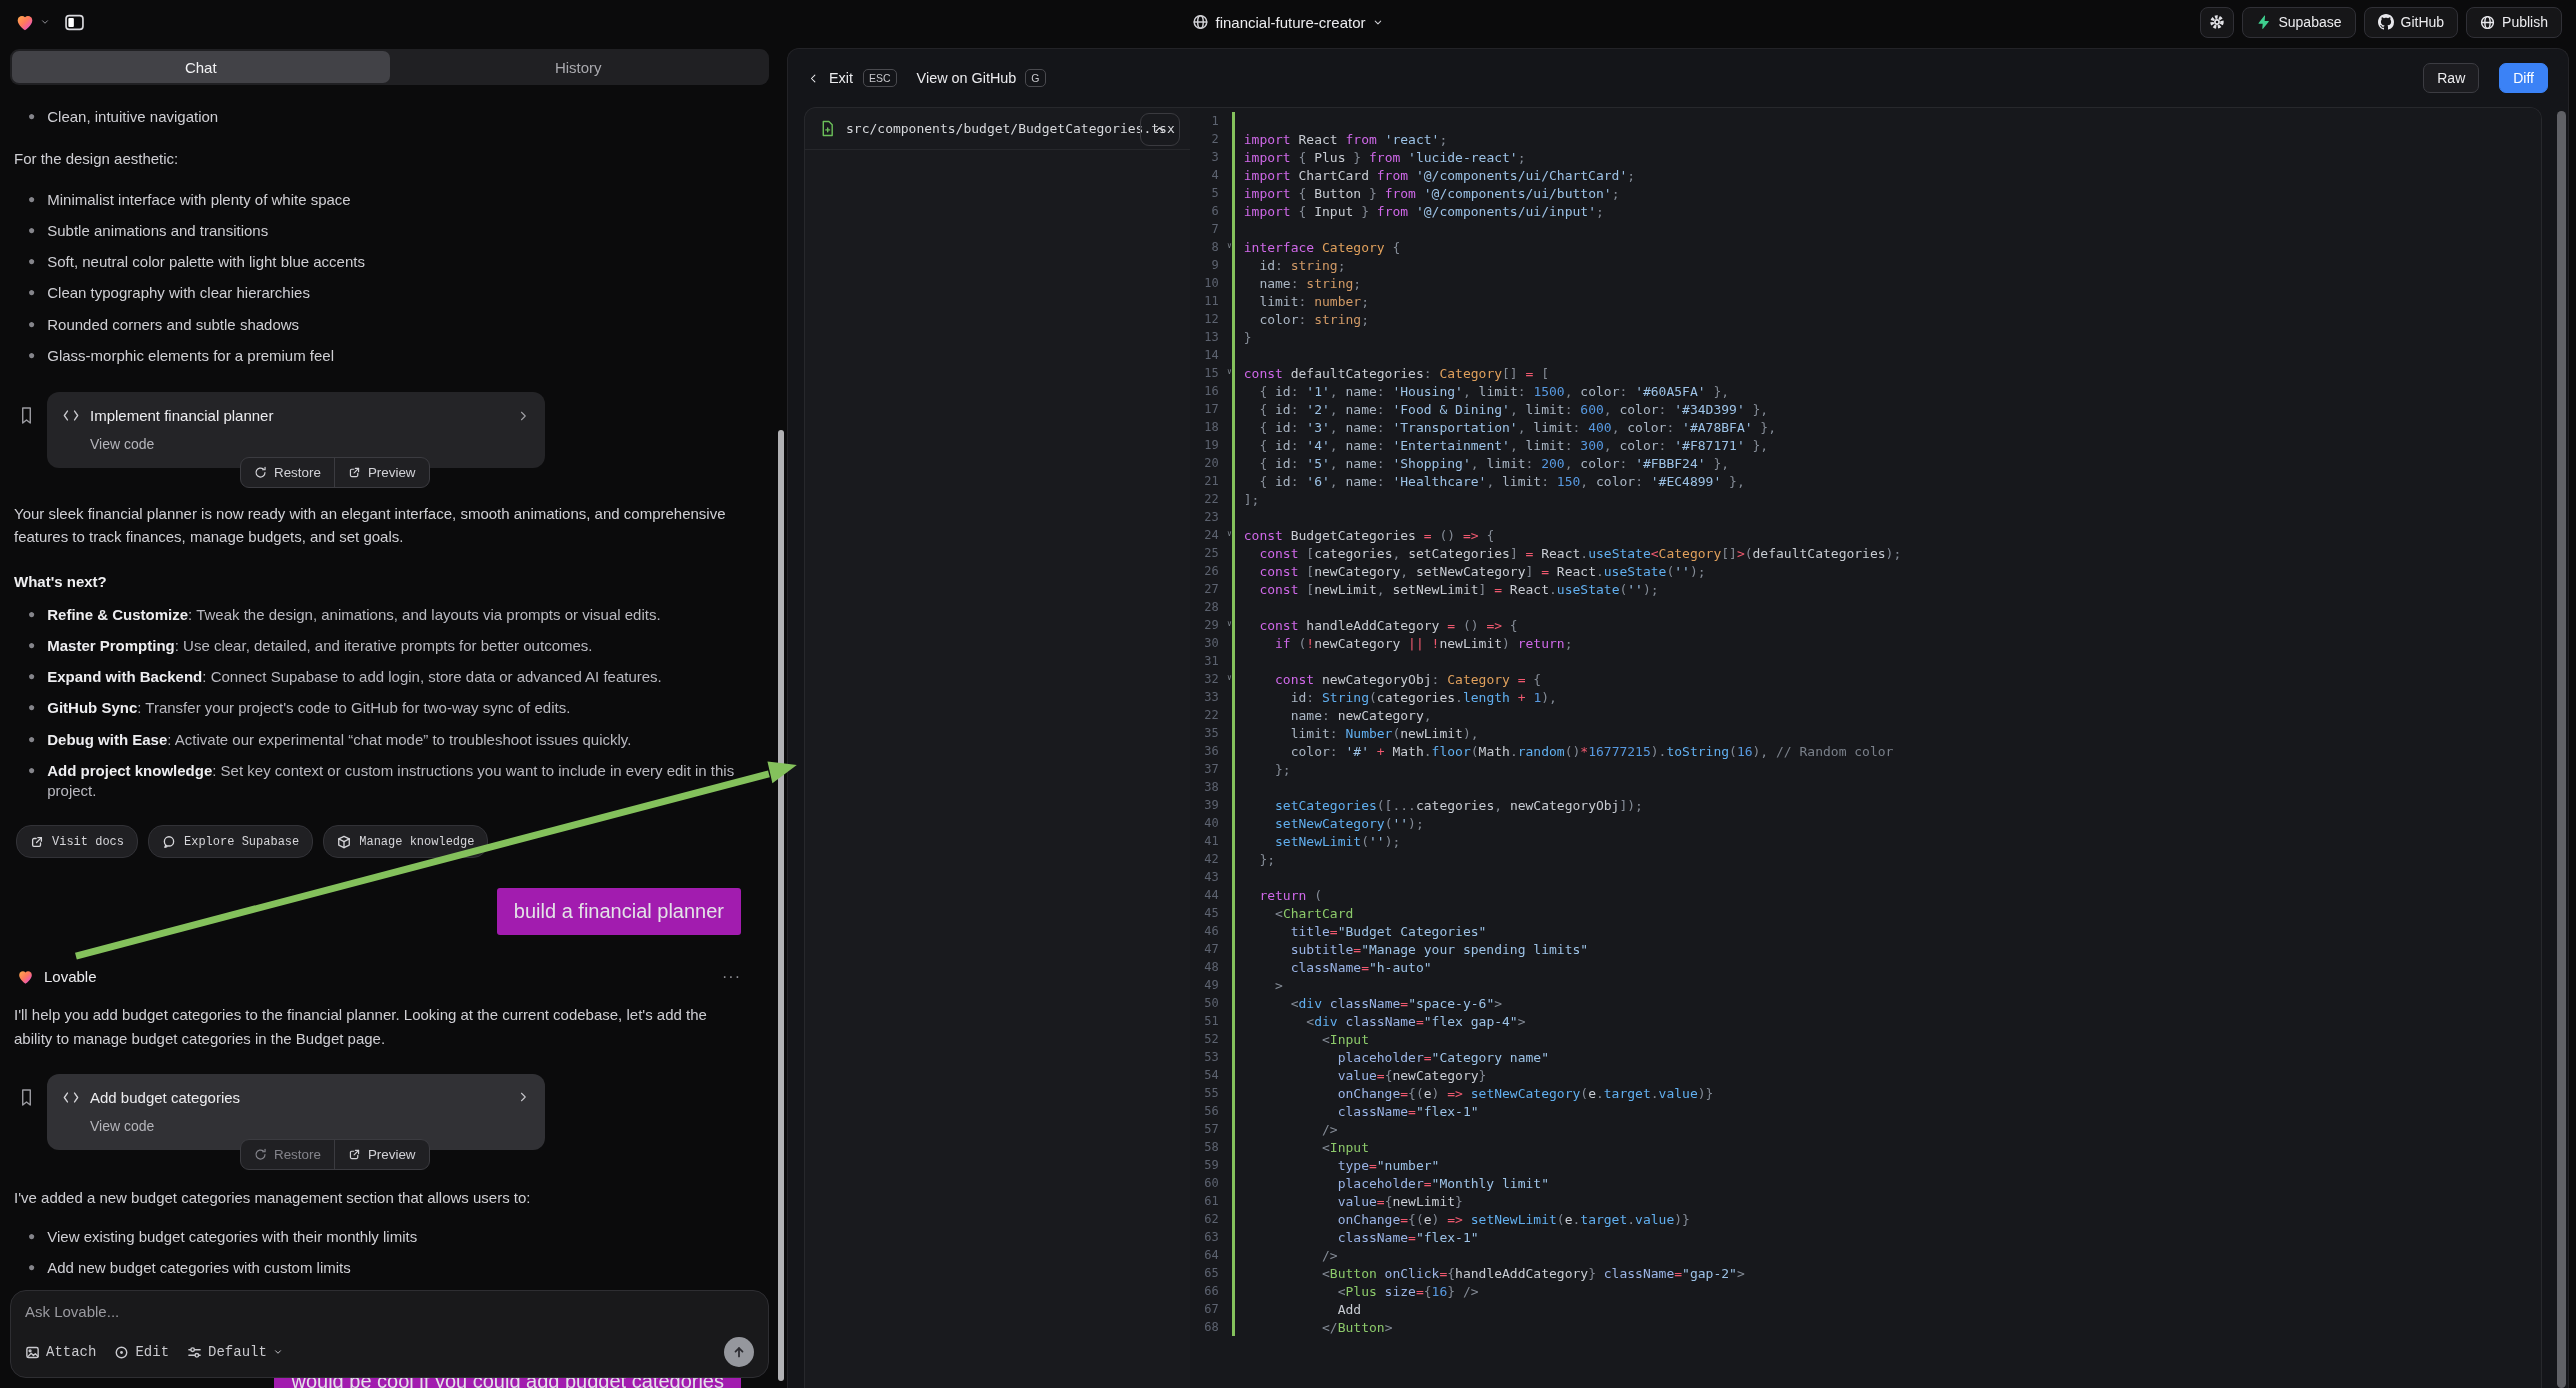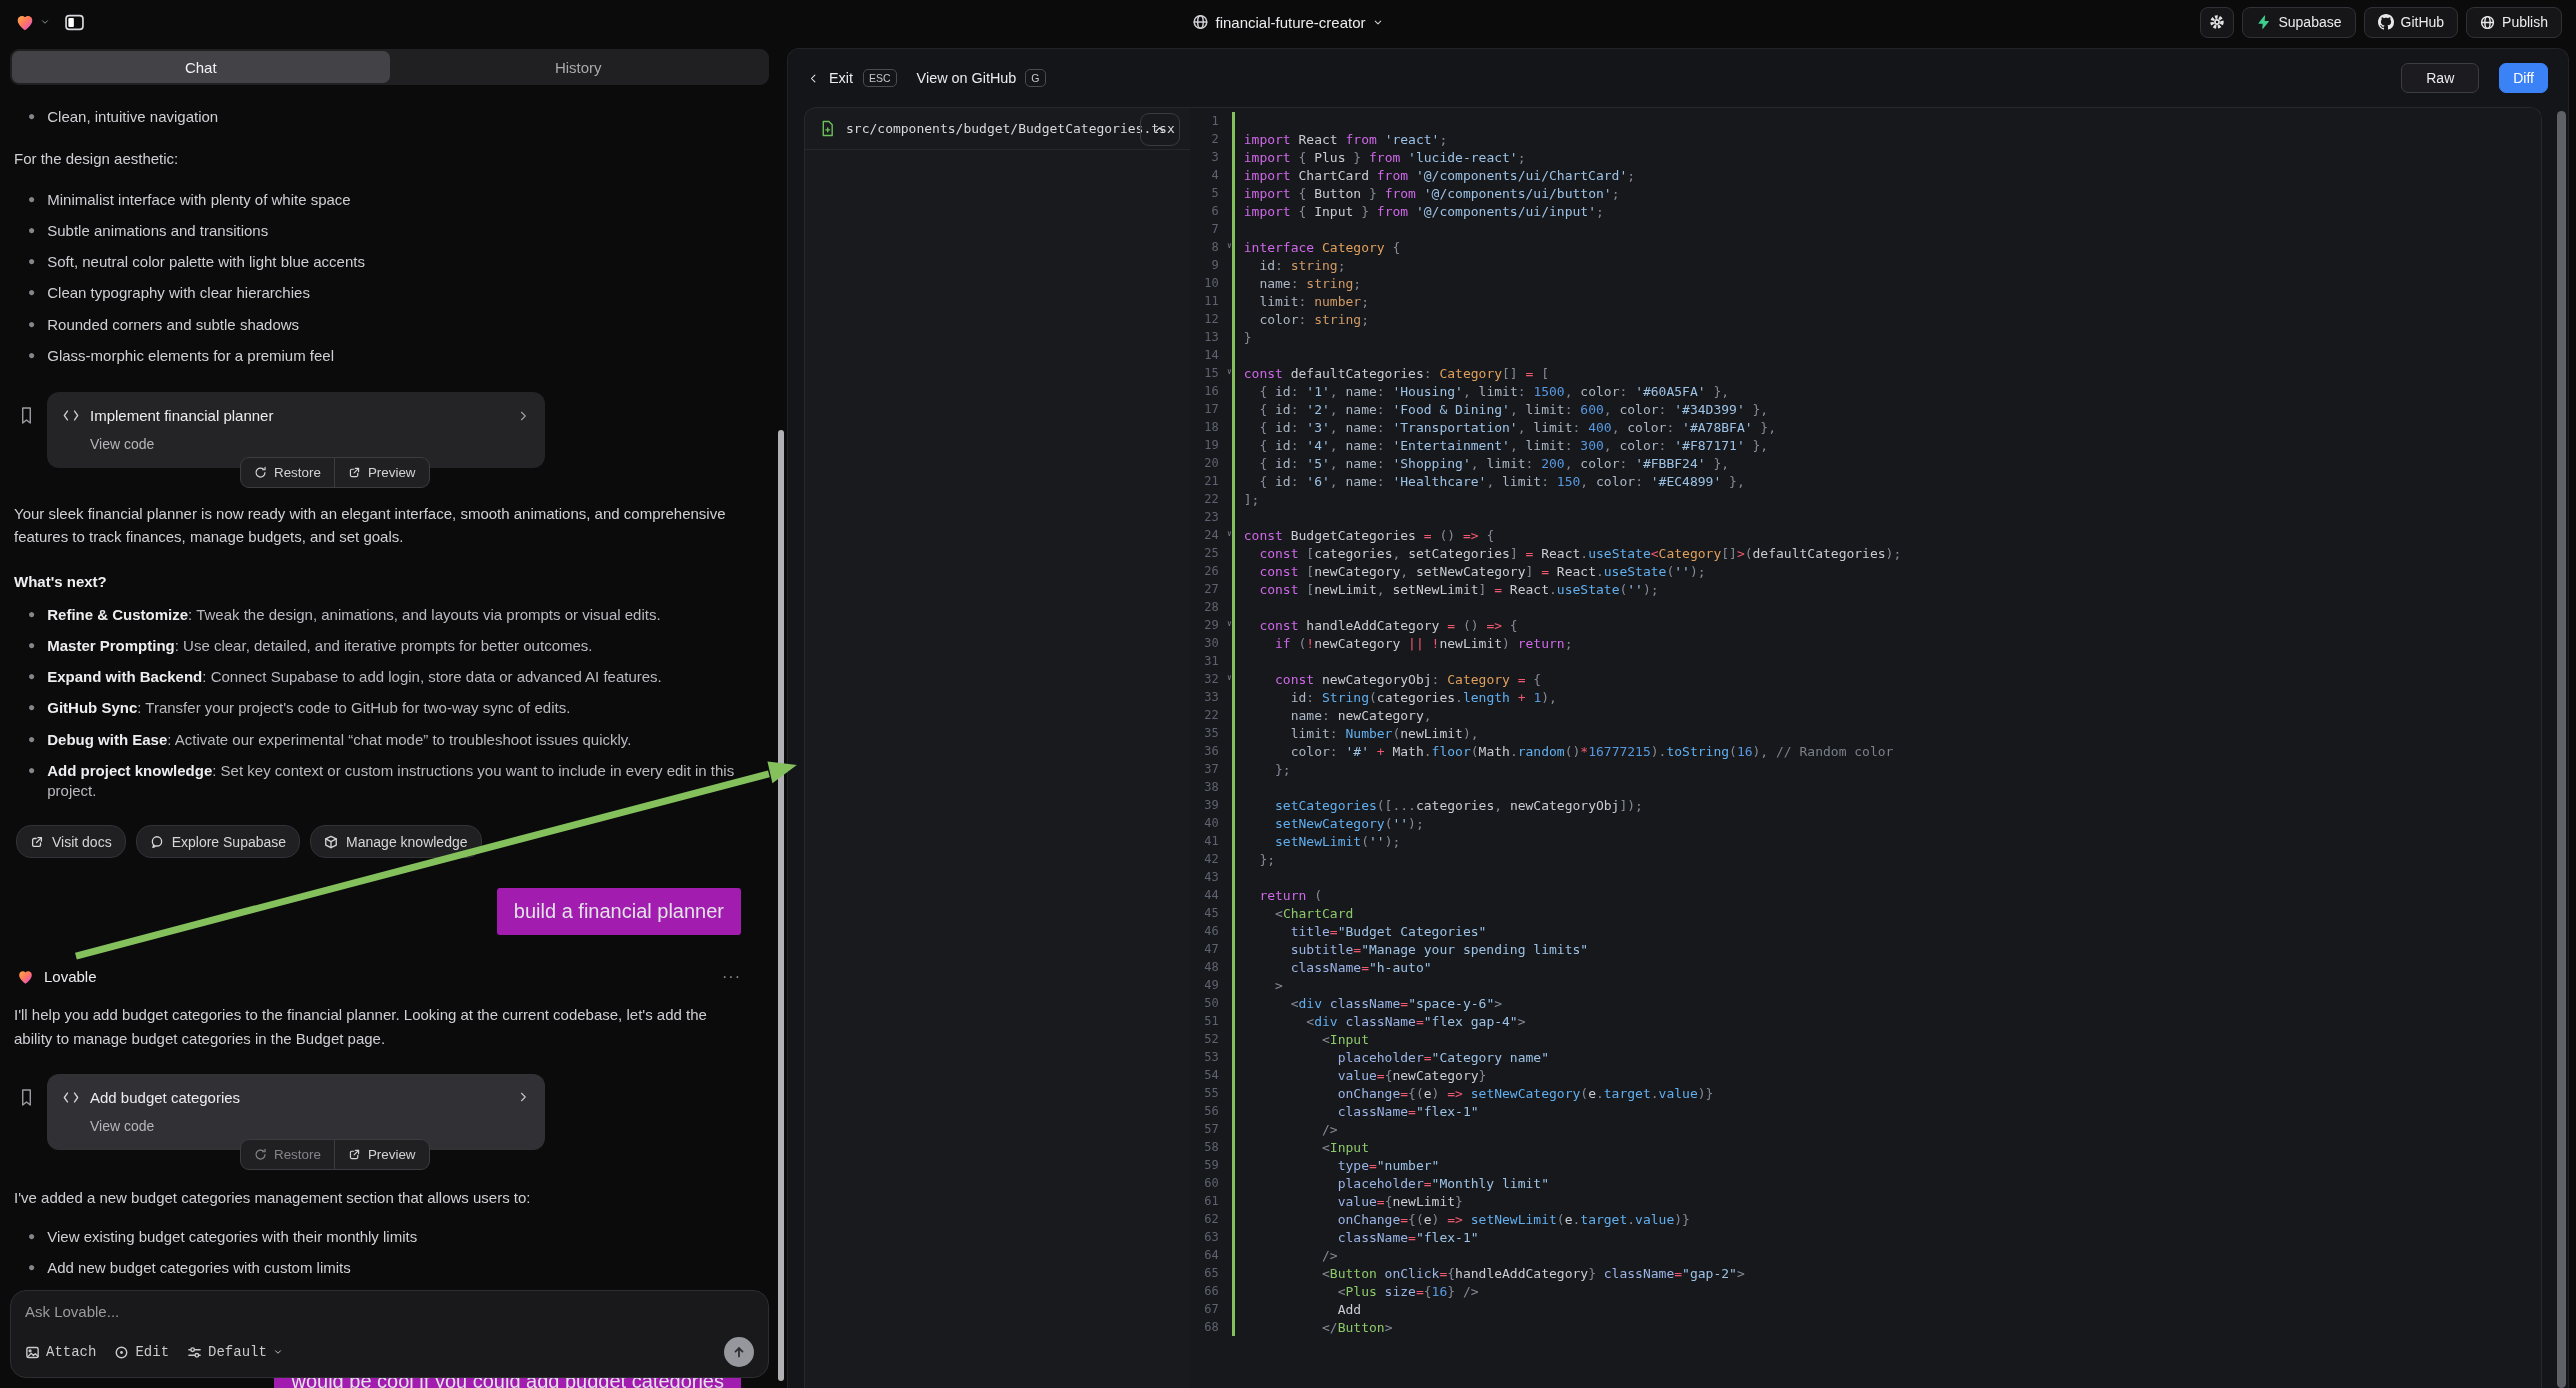--- a/index.html
+++ b/index.html
@@ -40,21 +40,21 @@
   .vcard { position:relative; width:498px; background:#242427; border-radius:12px; padding:15px 16px 16px; }
   .vcard.hl { background:#313135; }
   .vcard-title-row { display:flex; align-items:center; gap:11px; }
   .vcard-title { font-size:15px; color:#ececef; flex:1; }
   .vcard-link { margin:12px 0 0 27px; font-size:14px; color:#b4b4ba; cursor:pointer; }
   .pill { position:absolute; bottom:-20px; left:193px; display:flex; background:#202023; border:1px solid #3b3b40; border-radius:9px; overflow:hidden; }
   .pill-btn { display:flex; align-items:center; gap:7px; padding:7px 13px; font-size:13.4px; color:#d2d2d7; cursor:pointer; }
   .pill-btn.dim { color:#84848b; }
 
   .chips { display:flex; gap:10px; margin:24px 0 0 2px; }
-  .chip { display:flex; align-items:center; gap:8px; height:33px; padding:0 13px; background:#202023; border:1px solid #323237; border-radius:15px; font-size:14px; color:#d6d6da; cursor:pointer; }
+  .chip { display:flex; align-items:center; gap:8px; height:33px; padding:0 13px; background:#202023; border:1px solid #323237; border-radius:15px; font-size:12px; color:#d6d6da; cursor:pointer;font-family:Liberation Mono, monospace; }
 
   .bubble { background:#a21caf; border-radius:3px; padding:12px 17px; color:#e3e3e7; font-size:20px; max-width:478px; margin-left:auto; width:fit-content; }
   .agent-row { display:flex; align-items:center; gap:9px; margin:32px 0 0 2px; }
   .agent-name { font-size:15px; color:#ececef; }
   .agent-more { margin-left:auto; color:#8f8f95; font-size:16px; letter-spacing:1px; cursor:pointer; }
 
   .input-box { position:absolute; left:10px; right:18px; bottom:10px; height:88px; background:#19191b; border:1px solid #2e2e32; border-radius:16px; padding:12px 14px 10px; display:flex; flex-direction:column; }
   .ask-input { background:transparent; border:none; outline:none; resize:none; color:#e6e6e9; font-family:"Liberation Sans", sans-serif; font-size:15px; flex:1; }
   .ask-input::placeholder { color:#9a9aa0; }
   .input-actions { display:flex; align-items:center; gap:18px; color:#c9c9ce; font-size:14px; }
@@ -63,21 +63,21 @@
 
   .arrow-overlay { position:absolute; left:0; top:0; width:807px; height:1388px; pointer-events:none; z-index:40; }
 
   
   .code-panel { flex:1; margin:4px 7px 0 0; background:#141519; border:1px solid #232327; border-bottom:none; border-radius:12px 12px 0 0; display:flex; flex-direction:column; position:relative; overflow:hidden; }
   .code-header { height:58px; display:flex; align-items:center; padding:0 20px; gap:20px; flex-shrink:0; }
   .exit-group { display:flex; align-items:center; gap:10px; color:#ececef; font-size:14.4px; cursor:pointer; }
   .keycap { font-size:10.5px; color:#c8c8cc; border:1px solid #4a4a4f; border-radius:5px; padding:2.5px 5px; line-height:1; }
   .vog { display:flex; align-items:center; gap:9px; color:#ececef; font-size:14.4px; cursor:pointer; }
   .hdr-spacer { flex:1; }
-  .raw-btn { height:30px; padding:0 24px; display:flex; align-items:center; background:#1c1c20; border:1px solid #3c3c42; border-radius:7px; color:#ececef; font-size:14px; cursor:pointer; }
+  .raw-btn { height:30px; padding:0 13px; display:flex; align-items:center; background:#1c1c20; border:1px solid #3c3c42; border-radius:7px; color:#ececef; font-size:14px; cursor:pointer; }
   .diff-btn { height:30px; padding:0 13px; display:flex; align-items:center; background:#3b82f6; border:1px solid #3b82f6; border-radius:7px; color:#fff; font-size:14px; cursor:pointer; }
 
   .file-card { margin:0 26px 0 16px; flex:1; background:#191a1e; border:1px solid #27282c; border-bottom:none; border-radius:12px 12px 0 0; display:flex; flex-direction:row; overflow:hidden; }
   .file-header { height:42px; display:flex; align-items:center; gap:11px; padding:0 15px; border-bottom:1px solid #26272b; flex-shrink:0; position:relative; }
   .file-path { font-family:"DejaVu Sans Mono", monospace; font-size:13px; color:#d7d9dd; }
   .collapse-btn { position:absolute; right:10px; top:5px; width:40px; height:33px; border:1px solid #3a3a3f; border-radius:9px; display:flex; align-items:center; justify-content:center; cursor:pointer; }
 
   .code-area { flex:1; padding-top:4px; font-family:"DejaVu Sans Mono", monospace; font-size:13px; position:relative; overflow:hidden; background:#17181c; }
   .code-line { display:flex; height:18px; white-space:pre; align-items:center; }
   .ln { width:36px; flex-shrink:0; text-align:right; color:#5d6370; font-size:12px; padding-right:7px; position:relative; }

